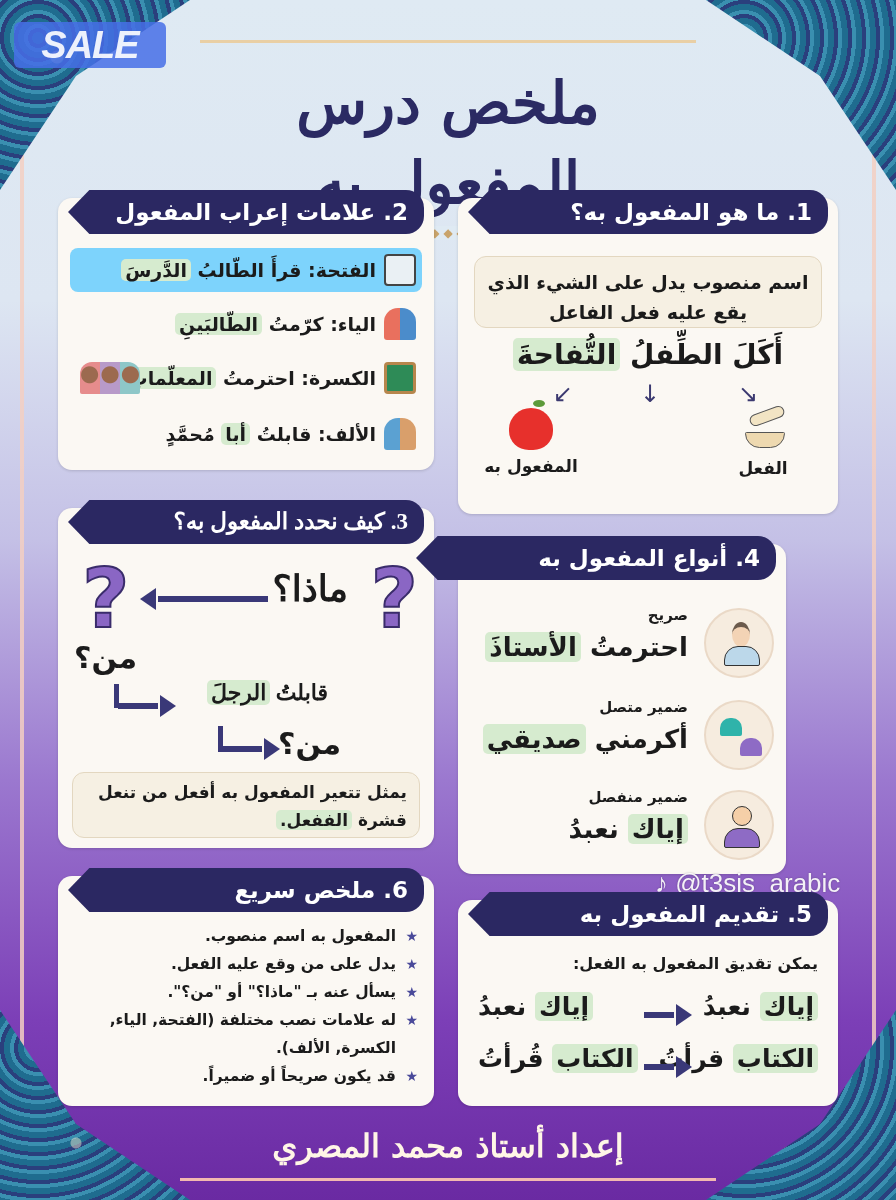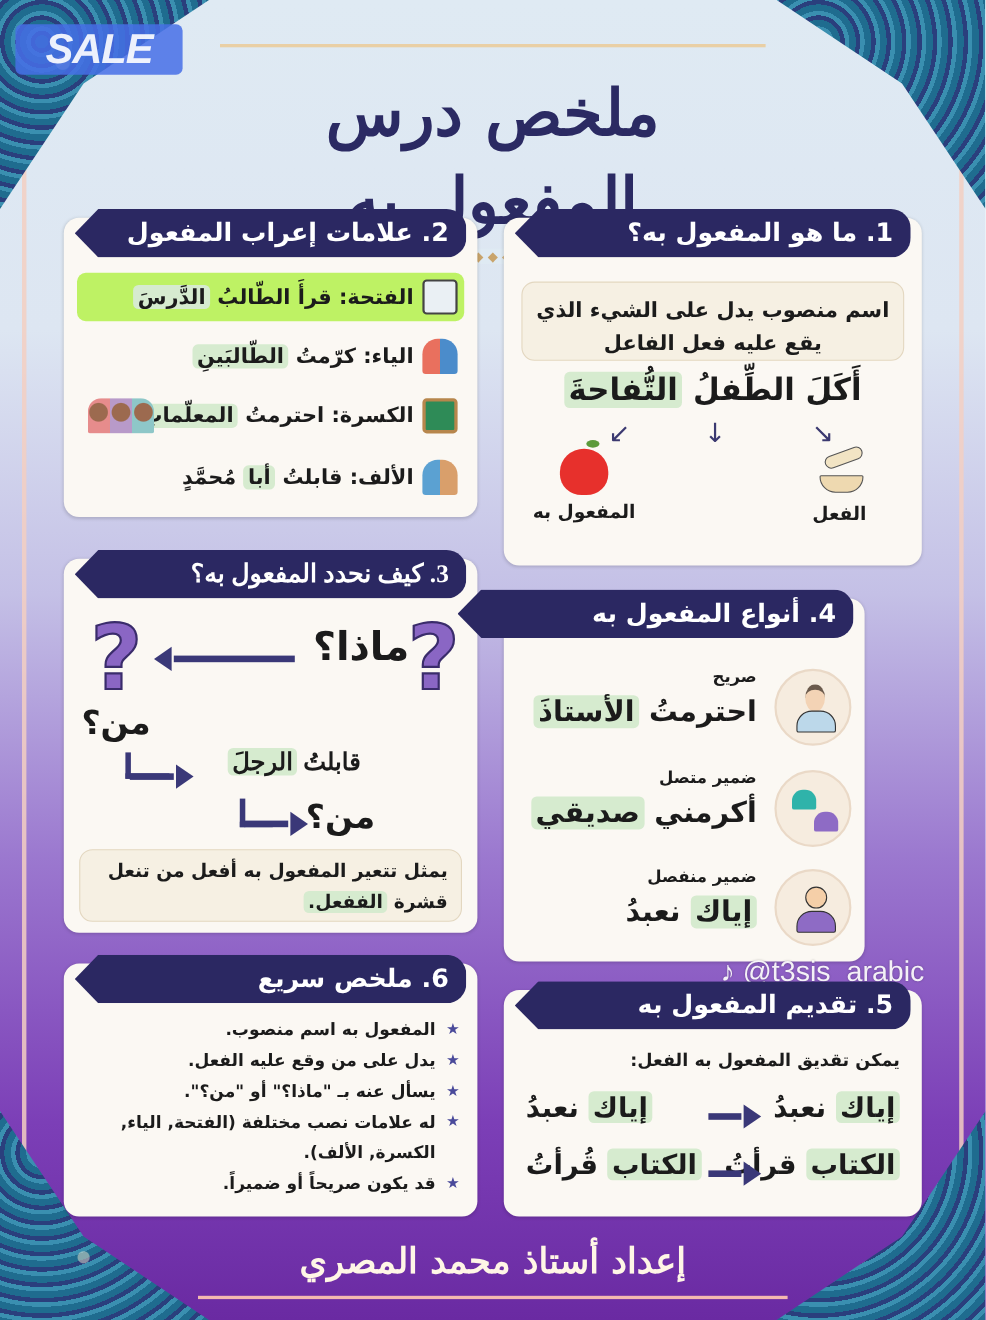--- a/index.html
+++ b/index.html
@@ -96,21 +96,21 @@
   }
   .icon-bowl::before { content: ""; position: absolute; left: 4px; top: 24px; width: 38px; height: 14px; background: #eed9b0; border-radius: 2px 2px 20px 20px; border: 1px solid #555; }
   .icon-bowl::after { content: ""; position: absolute; left: 8px; top: 2px; width: 34px; height: 10px; border-radius: 10px; border: 1px solid #555; background: #f2e4c4; transform: rotate(-20deg); }
 
   
   #card2 { left: 58px; top: 198px; width: 376px; height: 272px; }
   #card2 .card-header { width: 356px; }
   .mark-row {
     position: absolute; right: 12px; left: 12px; height: 44px;
     font-size: 19px; font-weight: bold; line-height: 44px;
-    background: #bef264; border-radius: 8px; padding-right: 46px;
+    background: #7dd3fc; border-radius: 8px; padding-right: 46px;
   }
   .mark-icon { position: absolute; right: 6px; top: 6px; width: 32px; height: 32px; border-radius: 4px; }
   .ic-book { background: #eaf0f4; border: 2px solid #444; }
   .ic-people { background: linear-gradient(90deg, #e9705e 50%, #4b8ccb 50%); border-radius: 14px 14px 3px 3px; }
   .ic-board { background: #2e8b57; border: 3px solid #b7864c; }
   .ic-elder { background: linear-gradient(90deg, #5ba1d2 50%, #d99f6b 50%); border-radius: 14px 14px 3px 3px; }
   .ic-girls { position: absolute; left: 10px; top: 6px; width: 60px; height: 32px; background:
       radial-gradient(circle at 16% 40%, #9c6a4f 0 8px, transparent 9px),
       radial-gradient(circle at 50% 40%, #9c6a4f 0 8px, transparent 9px),
       radial-gradient(circle at 84% 40%, #9c6a4f 0 8px, transparent 9px),
@@ -241,21 +241,21 @@
     <span>الألف:</span>
     <span>قابلتُ</span>
     <span class="hl">أبا</span>
     <span>مُحمَّدٍ</span>
   </div>
 </div>
 
 <div class="card" id="card3">
   <div class="card-header">3. كيف نحدد المفعول به؟</div>
   <div class="qmark" style="right:16px;top:50px;">?</div>
-  <div class="q-text" style="right:62px;top:60px;">ماذا؟</div>
+  <div class="q-text" style="right:86px;top:60px;font-family:Liberation Serif, serif;">ماذا؟</div>
   <div class="h-arrow left" style="left:100px;top:88px;width:110px;"></div>
   <div class="qmark" style="left:24px;top:50px;">?</div>
   <div class="q-text" style="left:16px;top:132px;font-size:30px;">من؟</div>
   <div class="elbow" style="left:56px;top:176px;width:40px;height:24px;"></div>
   <div class="h-arrow right" style="left:60px;top:195px;width:40px;"></div>
   <div class="q-text" style="right:106px;top:172px;font-size:22px;font-family:Liberation Serif, serif;">
     <span>قابلتُ</span>
     <span class="hl">الرجلَ</span>
   </div>
   <div class="elbow" style="left:160px;top:218px;width:30px;height:26px;"></div>

